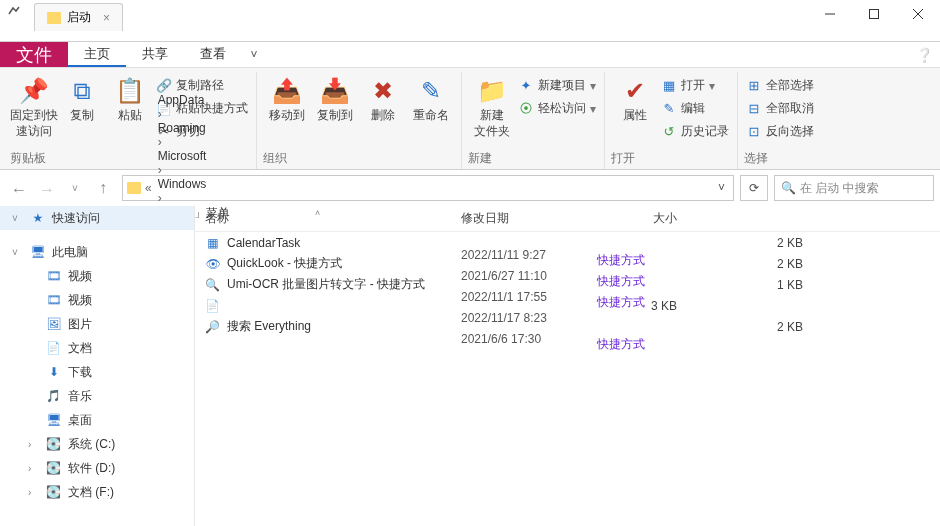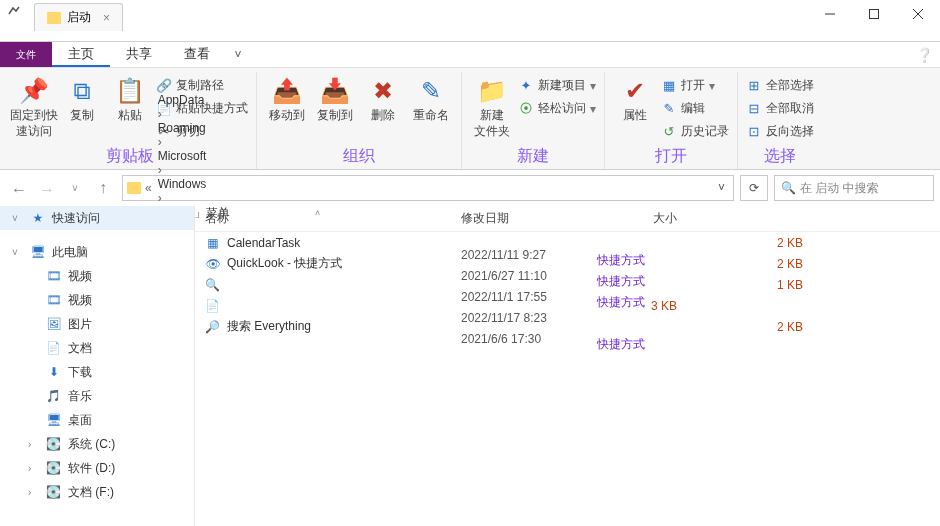--- a/index.html
+++ b/index.html
@@ -11,31 +11,31 @@
 .qat-icon { width: 18px; height: 18px; margin-right: 4px; }
 .tab-strip { display: flex; align-items: center; height: 30px; margin-top: 2px; }
 .tab { display: flex; align-items: center; height: 28px; padding: 0 12px; border: 1px solid #ccc; border-bottom: none; background: #f8f8f8; border-radius: 3px 3px 0 0; gap: 6px; }
 .tab .folder-ico { display: inline-block; width: 14px; height: 12px; background: #ffd86b; border-radius: 1px; }
 .tab-close { color: #888; margin-left: 6px; font-weight: 400; }
 .winctrl { margin-left: auto; display: flex; }
 .winctrl div { width: 44px; height: 28px; display: flex; align-items: center; justify-content: center; color: #333; }
 
 
 .ribbon-tabs { height: 26px; display: flex; align-items: stretch; border-bottom: 1px solid #e0e0e0; }
-.file-tab { background: #701a75; color: #fff; padding: 0 16px; display: flex; align-items: center; font-size: 10px; }
+.file-tab { background: #be185d; color: #fff; padding: 0 16px; display: flex; align-items: center; font-size: 18px; }
 .rtab { padding: 0 16px; display: flex; align-items: center; color: #333; font-size: 13px; border-bottom: 2px solid transparent; }
 .rtab.active { border-bottom: 2px solid #1e6cce; }
 .ribbon-help { margin-left: auto; width: 30px; display: flex; align-items: center; justify-content: center; color: #1e6cce; font-size: 14px;}
 .ribbon-collapse { width: 24px; display: flex; align-items: center; justify-content: center; color: #555; }
 
 
 .ribbon { height: 102px; background: #f6f6f6; border-bottom: 1px solid #d0d0d0; display: flex; padding: 4px 4px 0; }
 .rgroup { display: flex; flex-direction: column; padding: 0 6px; border-right: 1px solid #e2e2e2; }
 .rgroup-body { flex: 1; display: flex; align-items: flex-start; }
-.rgroup-label { text-align: center; font-size: 16px; color: #8b5cf6; padding-bottom: 2px; }
+.rgroup-label { text-align: left; font-size: 12px; color: #737373; padding-bottom: 2px; }
 .rbig { display: flex; flex-direction: column; align-items: center; width: 48px; padding-top: 4px; font-size: 12px; color: #444; line-height: 1.3; text-align: center; gap: 2px; }
 .rbig .ico { width: 30px; height: 30px; display: flex; align-items: center; justify-content: center; font-size: 24px; }
 .rsmallcol { display: flex; flex-direction: column; justify-content: flex-start; gap: 4px; padding-top: 4px; }
 .rsmall { display: flex; align-items: center; gap: 4px; font-size: 12px; color: #444; white-space: nowrap; padding: 1px 2px; }
 .rsmall .ico { width: 16px; height: 16px; display: inline-flex; align-items: center; justify-content: center; font-size: 13px; }
 
 
 .addrbar { height: 36px; display: flex; align-items: center; padding: 4px 6px; gap: 6px; }
 .navbtns { display: flex; align-items: center; gap: 2px; }
 .navbtns div { width: 26px; height: 26px; display: flex; align-items: center; justify-content: center; color: #888; font-size: 16px; }
@@ -64,21 +64,21 @@
 .c-name { width: 256px; position: relative; }
 .c-date { width: 136px; }
 .c-type { width: 126px; }
 .c-size { width: 90px; text-align: right; }
 .sort-ind { position: absolute; left: 120px; top: -2px; color: #888; font-size: 9px; }
 .rows { flex: 1; }
 .row { height: 21px; display: flex; align-items: center; font-size: 12px; color: #333; }
 .row .rc-name { width: 256px; display: flex; align-items: center; gap: 6px; padding-left: 10px; }
 .row .rc-date { width: 136px; color: #555; padding-left: 10px; margin-top: 24px; }
 .row .rc-type { width: 126px; color: #6d28d9; padding-left: 10px; margin-top: 36px; }
-.row .rc-size { width: 90px; color: #c2410c; text-align: right; }
+.row .rc-size { width: 90px; color: #404040; text-align: right; }
 .row .fico { width: 16px; height: 16px; display: inline-flex; align-items: center; justify-content: center; font-size: 12px; }
 
 
 .col-blue { color: #2b74c9; }
 .col-orange { color: #e68a2e; }
 .col-green { color: #43a047; }
 .col-gray { color: #777; }
 .col-star { color: #2b74c9; }
 .col-yellow { color: #ffc107; }
 
@@ -357,20 +357,21 @@
             <span class="fico col-blue">👁</span>
             <span>QuickLook - 快捷方式</span>
           </div>
           <div class="rc-date">2021/6/27 11:10</div>
           <div class="rc-type">快捷方式</div>
           <div class="rc-size">2 KB</div>
         </div>
         <div class="row">
           <div class="rc-name">
             <span class="fico col-blue">🔍</span>
+            <span>Umi-OCR 批量图片转文字 - 快捷方式</span>
           </div>
           <div class="rc-date">2022/11/1 17:55</div>
           <div class="rc-type">快捷方式</div>
           <div class="rc-size">1 KB</div>
         </div>
         <div class="row">
           <div class="rc-name">
             <span class="fico col-blue">📄</span>
             <span></span>
           </div>

